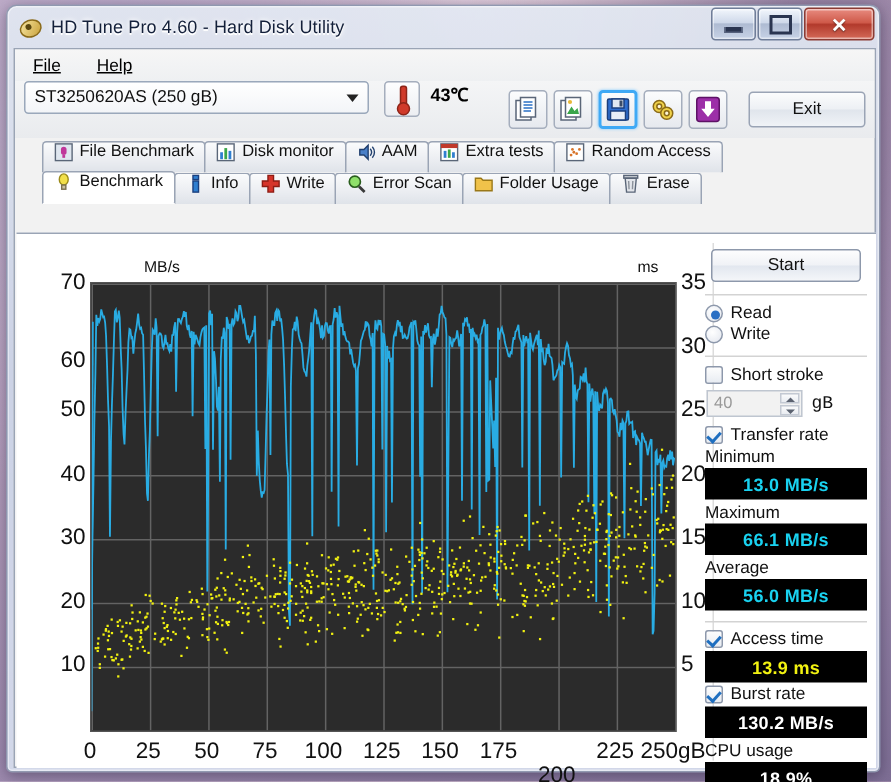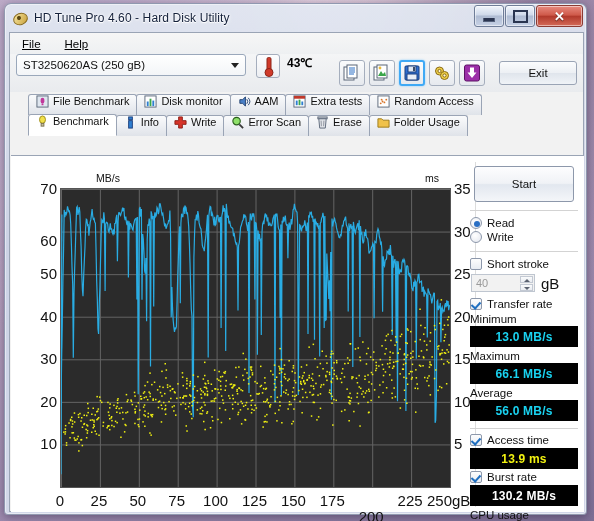--- a/index.html
+++ b/index.html
@@ -144,21 +144,21 @@
     background:#2b2b2b;border:1px solid #555;box-sizing:border-box;overflow:hidden;
   }
   .ytick,.xtick,.rtick{position:absolute;font-size:15px;color:#111;}
   .ytick{right:0;text-align:right;transform:translateY(-50%);}
   .rtick{left:0;transform:translateY(-50%);}
   .xtick{transform:translateX(-50%);top:0;}
 
   
   .results{position:absolute;right:6px;top:8px;width:108px;}
   .start-btn{
-    width:100px;height:36px;margin:2px auto 0 auto;box-sizing:border-box;
+    width:100px;height:22px;margin:2px auto 0 auto;box-sizing:border-box;
     border:1px solid #8d98ab;border-radius:3px;
     background:linear-gradient(to bottom,#fdfdfe 0%,#f0f2f6 48%,#e2e7ef 52%,#f4f6f9 100%);
     display:flex;align-items:center;justify-content:center;font-size:11.5px;color:#111;
   }
   .hr{height:1px;background:#d3d3d3;margin:8px 0 6px 0;}
   .opt{display:flex;align-items:center;gap:5px;margin:2px 0;font-size:11.5px;color:#111;}
   .radio{
     width:12px;height:12px;border-radius:50%;box-sizing:border-box;
     border:1px solid #8d98ab;background:radial-gradient(circle at 40% 35%,#fff,#e2e6ee);
     position:relative;flex:0 0 auto;
@@ -182,21 +182,21 @@
   .spin-ud div{
     height:7px;border:1px solid #c3c9d3;background:linear-gradient(to bottom,#fafbfc,#e9ecf1);
     position:relative;box-sizing:border-box;
   }
   .spin-ud div::after{
     content:"";position:absolute;left:3px;top:2px;width:0;height:0;
     border-left:3px solid transparent;border-right:3px solid transparent;
   }
   .spin-ud div.up::after{border-bottom:3px solid #5b6270;}
   .spin-ud div.dn::after{border-top:3px solid #5b6270;}
-  .spin-unit{font-size:15px;color:#111;}
+  .spin-unit{font-size:12px;color:#111;font-family:Liberation Mono, monospace;}
   .lbl{font-size:11.5px;color:#111;margin-top:3px;}
   .val{
     height:21px;background:#000;display:flex;align-items:center;justify-content:center;
     font-size:12px;font-weight:bold;margin:1px 0 1px 0;letter-spacing:.2px;
   }
   .val.cyan{color:#19d2f0;}
   .val.yellow{color:#f2f211;}
   .val.white{color:#ffffff;}
   .sep{height:1px;background:#d3d3d3;margin:7px 0 5px 0;}
   .vdivider{position:absolute;left:464px;top:6px;width:1px;height:345px;background:#dcdcdc;}
@@ -372,34 +372,34 @@
         </div>
         <div class="tab">
           <svg class="tic" viewBox="0 0 14 14">
             <circle cx="6" cy="5.5" r="4" fill="#8fe06a" stroke="#2a5e1e" stroke-width="1.2"></circle>
             <line x1="9" y1="9" x2="13" y2="13" stroke="#3a3a3a" stroke-width="2"></line>
           </svg>
           <span>Error Scan</span>
         </div>
         <div class="tab">
           <svg class="tic" viewBox="0 0 14 14">
+            <path d="M1 3 h4 l1.5 1.5 H13 V12 H1 Z" fill="#f0c24a" stroke="#9a7818"></path>
+          </svg>
+          <span>Folder Usage</span>
+        </div>
+        <div class="tab">
+          <svg class="tic" viewBox="0 0 14 14">
             <rect x="2" y="1" width="10" height="2" fill="#c9cdd4" stroke="#5a6678"></rect>
             <path d="M3 3 h8 l-1 10 H4 Z" fill="#e2e5ea" stroke="#5a6678"></path>
             <g stroke="#8a909a">
                 <line x1="5.5" y1="5" x2="5.8" y2="11"></line>
                 <line x1="8.5" y1="5" x2="8.2" y2="11"></line>
               </g>
           </svg>
           <span>Erase</span>
-        </div>
-        <div class="tab">
-          <svg class="tic" viewBox="0 0 14 14">
-            <path d="M1 3 h4 l1.5 1.5 H13 V12 H1 Z" fill="#f0c24a" stroke="#9a7818"></path>
-          </svg>
-          <span>Folder Usage</span>
         </div>
       </div>
     </div>
 
     <div class="panel">
 
       <div class="chartwrap">
         <div class="axis-title" style="left:27px;top:6px;margin-left:34px;">MB/s</div>
         <div class="axis-title" style="left:390px;top:6px;">ms</div>
 

